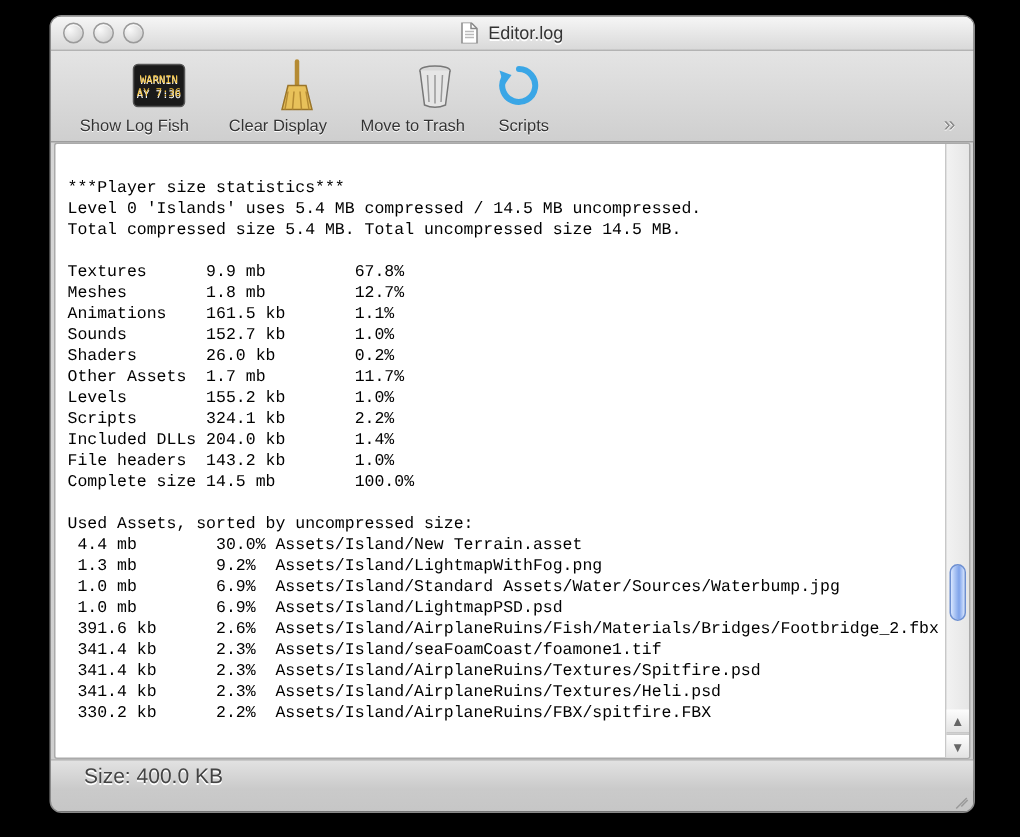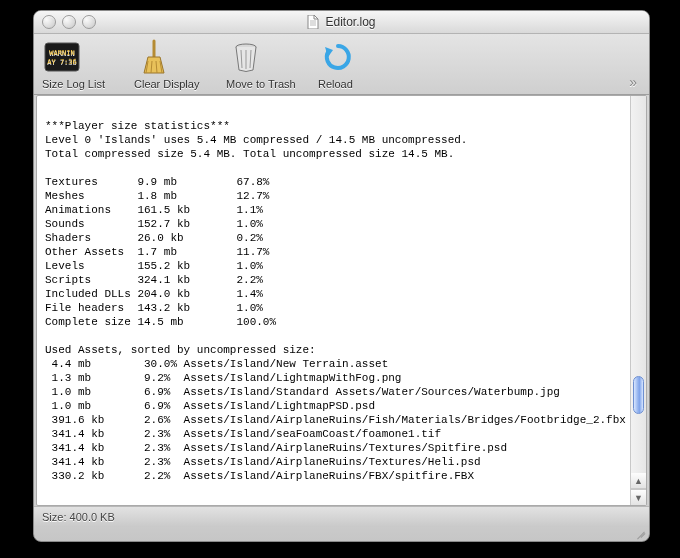--- a/index.html
+++ b/index.html
@@ -63,21 +63,21 @@
     display: flex;
     align-items: flex-end;
     padding: 4px 8px 4px 8px;
     gap: 8px;
     background: linear-gradient(#e4e4e4, #cfcfcf);
     border-bottom: 1px solid #9e9e9e;
   }
   .tool {
     display: flex;
     flex-direction: column;
-    align-items: flex-start;
+    align-items: flex-end;
     min-width: 84px;
     font-size: 11px;
     color: #333;
     text-shadow: 0 1px 0 #fff;
     cursor: default;
   }
   .tool .ticon {
     width: 40px;
     height: 38px;
     display: flex;
@@ -144,22 +144,22 @@
     top: 280px;
     height: 36px;
     border-radius: 6px;
     background: linear-gradient(to right, #d8e6ff, #9ab8f0 40%, #7fa3ea 60%, #d8e6ff);
     border: 1px solid #6d8fd1;
   }
   .statusbar {
     height: 20px;
     display: flex;
     align-items: center;
-    padding: 0 8px;
-    font-size: 11px;
+    padding: 0 22px;
+    font-size: 14px;
     color: #444;
     text-shadow: 0 1px 0 #fff;
     background: linear-gradient(#e2e2e2, #c9c9c9);
     border-top: 1px solid #b8b8b8;
   }
   .resize {
     position: absolute;
     right: 3px;
     bottom: 3px;
     width: 12px;
@@ -200,21 +200,21 @@
 
   <div class="toolbar">
     <div class="tool">
       <div class="ticon">
         <svg width="36" height="30">
           <rect x="1" y="1" width="34" height="28" rx="3" fill="#1a1a1a" stroke="#555"></rect>
           <text x="18" y="13" fill="#f5c542" font-family="Monaco,monospace" font-size="7" text-anchor="middle">WARNIN</text>
           <text x="18" y="22" fill="#f5c542" font-family="Monaco,monospace" font-size="7" text-anchor="middle">AY 7:36</text>
         </svg>
       </div>
-      <span class="tool-label">Size Log List</span>
+      <span class="tool-label">Show Log Fish</span>
     </div>
 
     <div class="tool">
       <div class="ticon">
         <svg width="28" height="36">
           <path d="M14 2 L14 18" stroke="#b58b33" stroke-width="3" stroke-linecap="round"></path>
           <path d="M8 18 L20 18 L24 34 L4 34 Z" fill="#e8c15a" stroke="#9a752a"></path>
           <line x1="8" y1="22" x2="6" y2="34" stroke="#b58b33"></line>
           <line x1="12" y1="22" x2="11" y2="34" stroke="#b58b33"></line>
           <line x1="16" y1="22" x2="17" y2="34" stroke="#b58b33"></line>
@@ -238,21 +238,21 @@
     </div>
 
 
     <div class="tool" style="min-width:48px">
       <div class="ticon">
         <svg width="32" height="32">
           <path d="M16 5 A11 11 0 1 1 6 11" fill="none" stroke="#3aa6e6" stroke-width="4" stroke-linecap="round"></path>
           <path d="M3 6 L11 9 L6 16 Z" fill="#3aa6e6"></path>
         </svg>
       </div>
-      <span class="tool-label">Reload</span>
+      <span class="tool-label">Scripts</span>
     </div>
 
     <div class="spacer"></div>
     <div class="chev">»</div>
   </div>
 
   <div class="content-wrap">
     <div class="content">
       <pre class="log" id="log-pre">***Player size statistics***
 Level 0 'Islands' uses 5.4 MB compressed / 14.5 MB uncompressed.

